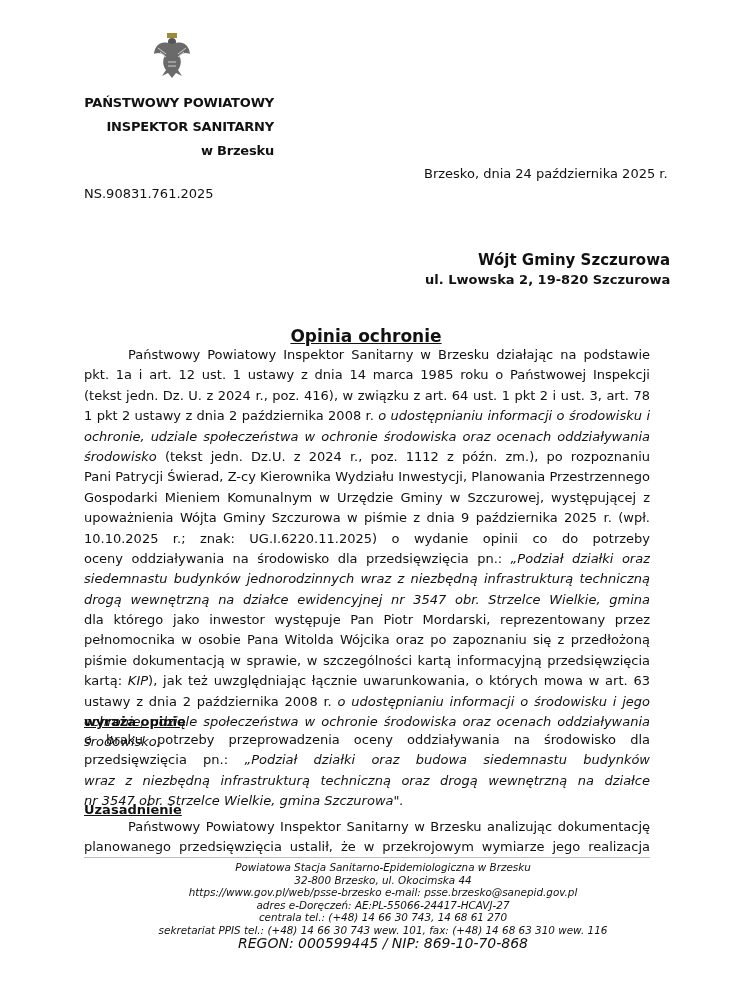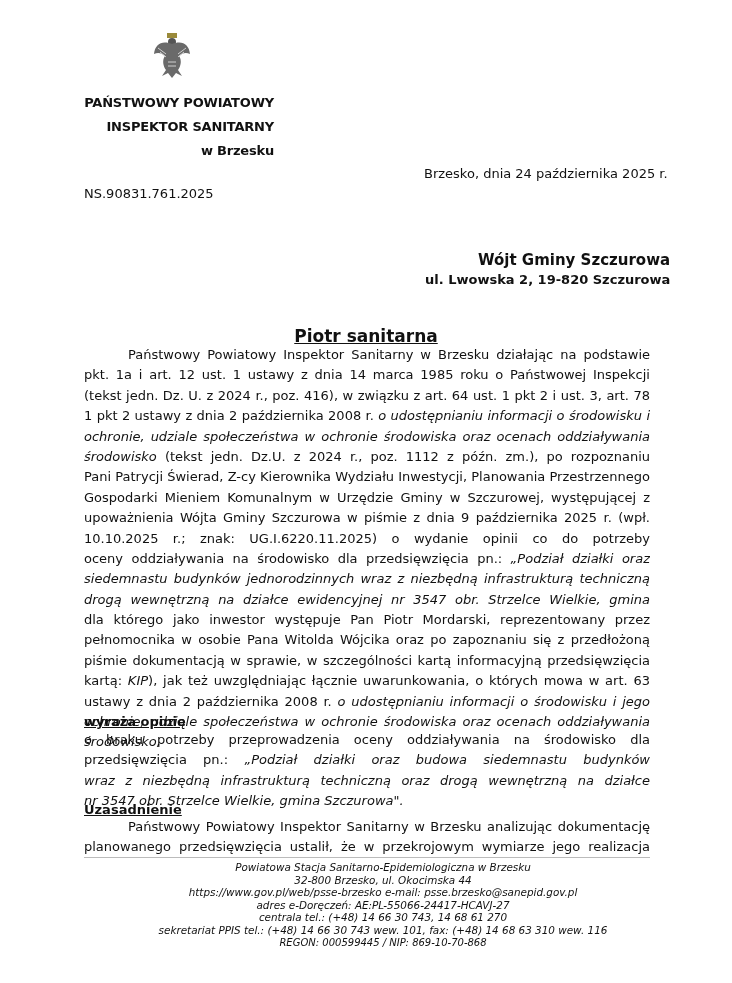--- a/index.html
+++ b/index.html
@@ -14,21 +14,21 @@
   .addr-street { left:425px; top:272px; font-size:13px; font-weight:bold; }
   .title { left:0; width:732px; top:326px; text-align:center; font-size:17px; font-weight:bold; text-decoration:underline; }
   .body { left:84px; width:566px; font-size:13px; line-height:20.4px; }
   .line { display:block; white-space:nowrap; height:20.4px; }
   .j { text-align:justify; text-align-last:justify; white-space:normal; overflow:hidden; }
   .ind { text-indent:44px; }
   .c { text-align:left; font-weight:bold; text-decoration:underline; }
   i { font-style:italic; }
   .sep { left:84px; width:566px; top:857px; height:1px; background:#bbbbbb; }
   .footer { left:100px; width:566px; top:861px; text-align:center; font-size:10.4px; line-height:12.6px; color:#111;font-style:italic; }
-  .footer .small { font-size:10px; }
+  .footer .small { font-size:14px; }
 </style>
 </head>
 <body>
 
 <svg class="abs emblem" viewBox="0 0 40 48">
   <rect x="15" y="1" width="10" height="5" fill="#9a8a3a"></rect>
   <circle cx="20" cy="10" r="4" fill="#555"></circle>
   <path d="M20 12 C10 8 3 12 2 22 C6 20 10 21 13 24 C10 28 11 34 14 38 L10 44 L16 41 L20 46 L24 41 L30 44 L26 38 C29 34 30 28 27 24 C30 21 34 20 38 22 C37 12 30 8 20 12 Z" fill="#6a6a6a"></path>
   <path d="M6 16 L14 22 M34 16 L26 22 M8 20 L14 25 M32 20 L26 25 M16 30 L24 30 M16 34 L24 34" stroke="#cfcfcf" stroke-width="1"></path>
 </svg>
@@ -36,21 +36,21 @@
 <div class="abs org" style="top:95px">PAŃSTWOWY POWIATOWY</div>
 <div class="abs org" style="top:119px">INSPEKTOR SANITARNY</div>
 <div class="abs org" style="top:143px">w Brzesku</div>
 
 <div class="abs date">Brzesko, dnia 24 października 2025 r.</div>
 <div class="abs ref">NS.90831.761.2025</div>
 
 <div class="abs addr-name">Wójt Gminy Szczurowa</div>
 <div class="abs addr-street">ul. Lwowska 2, 19-820 Szczurowa</div>
 
-<div class="abs title">Piotr sanitarna</div>
+<div class="abs title">Opinia ochronie</div>
 
 <div class="abs body" style="top:345px" id="intro">
     <div class="line j ind"><span>Państwowy Powiatowy Inspektor Sanitarny w Brzesku działając na podstawie art. 3</span></div>
     <div class="line j"><span>pkt. 1a i art. 12 ust. 1 ustawy z dnia 14 marca 1985 roku o Państwowej Inspekcji Sanitarnej</span></div>
     <div class="line j"><span>(tekst jedn. Dz. U. z 2024 r., poz. 416), w związku z art. 64 ust. 1 pkt 2 i ust. 3, art. 78 ust.</span></div>
     <div class="line j"><span>1 pkt 2 ustawy z dnia 2 października 2008 r. </span><i>o udostępnianiu informacji o środowisku i jego</i></div>
     <div class="line j"><i>ochronie, udziale społeczeństwa w ochronie środowiska oraz ocenach oddziaływania na</i></div>
     <div class="line j"><i>środowisko</i><span> (tekst jedn. Dz.U. z 2024 r., poz. 1112 z późn. zm.), po rozpoznaniu wniosku</span></div>
     <div class="line j"><span>Pani Patrycji Świerad, Z-cy Kierownika Wydziału Inwestycji, Planowania Przestrzennego i</span></div>
     <div class="line j"><span>Gospodarki Mieniem Komunalnym w Urzędzie Gminy w Szczurowej, występującej z</span></div>

